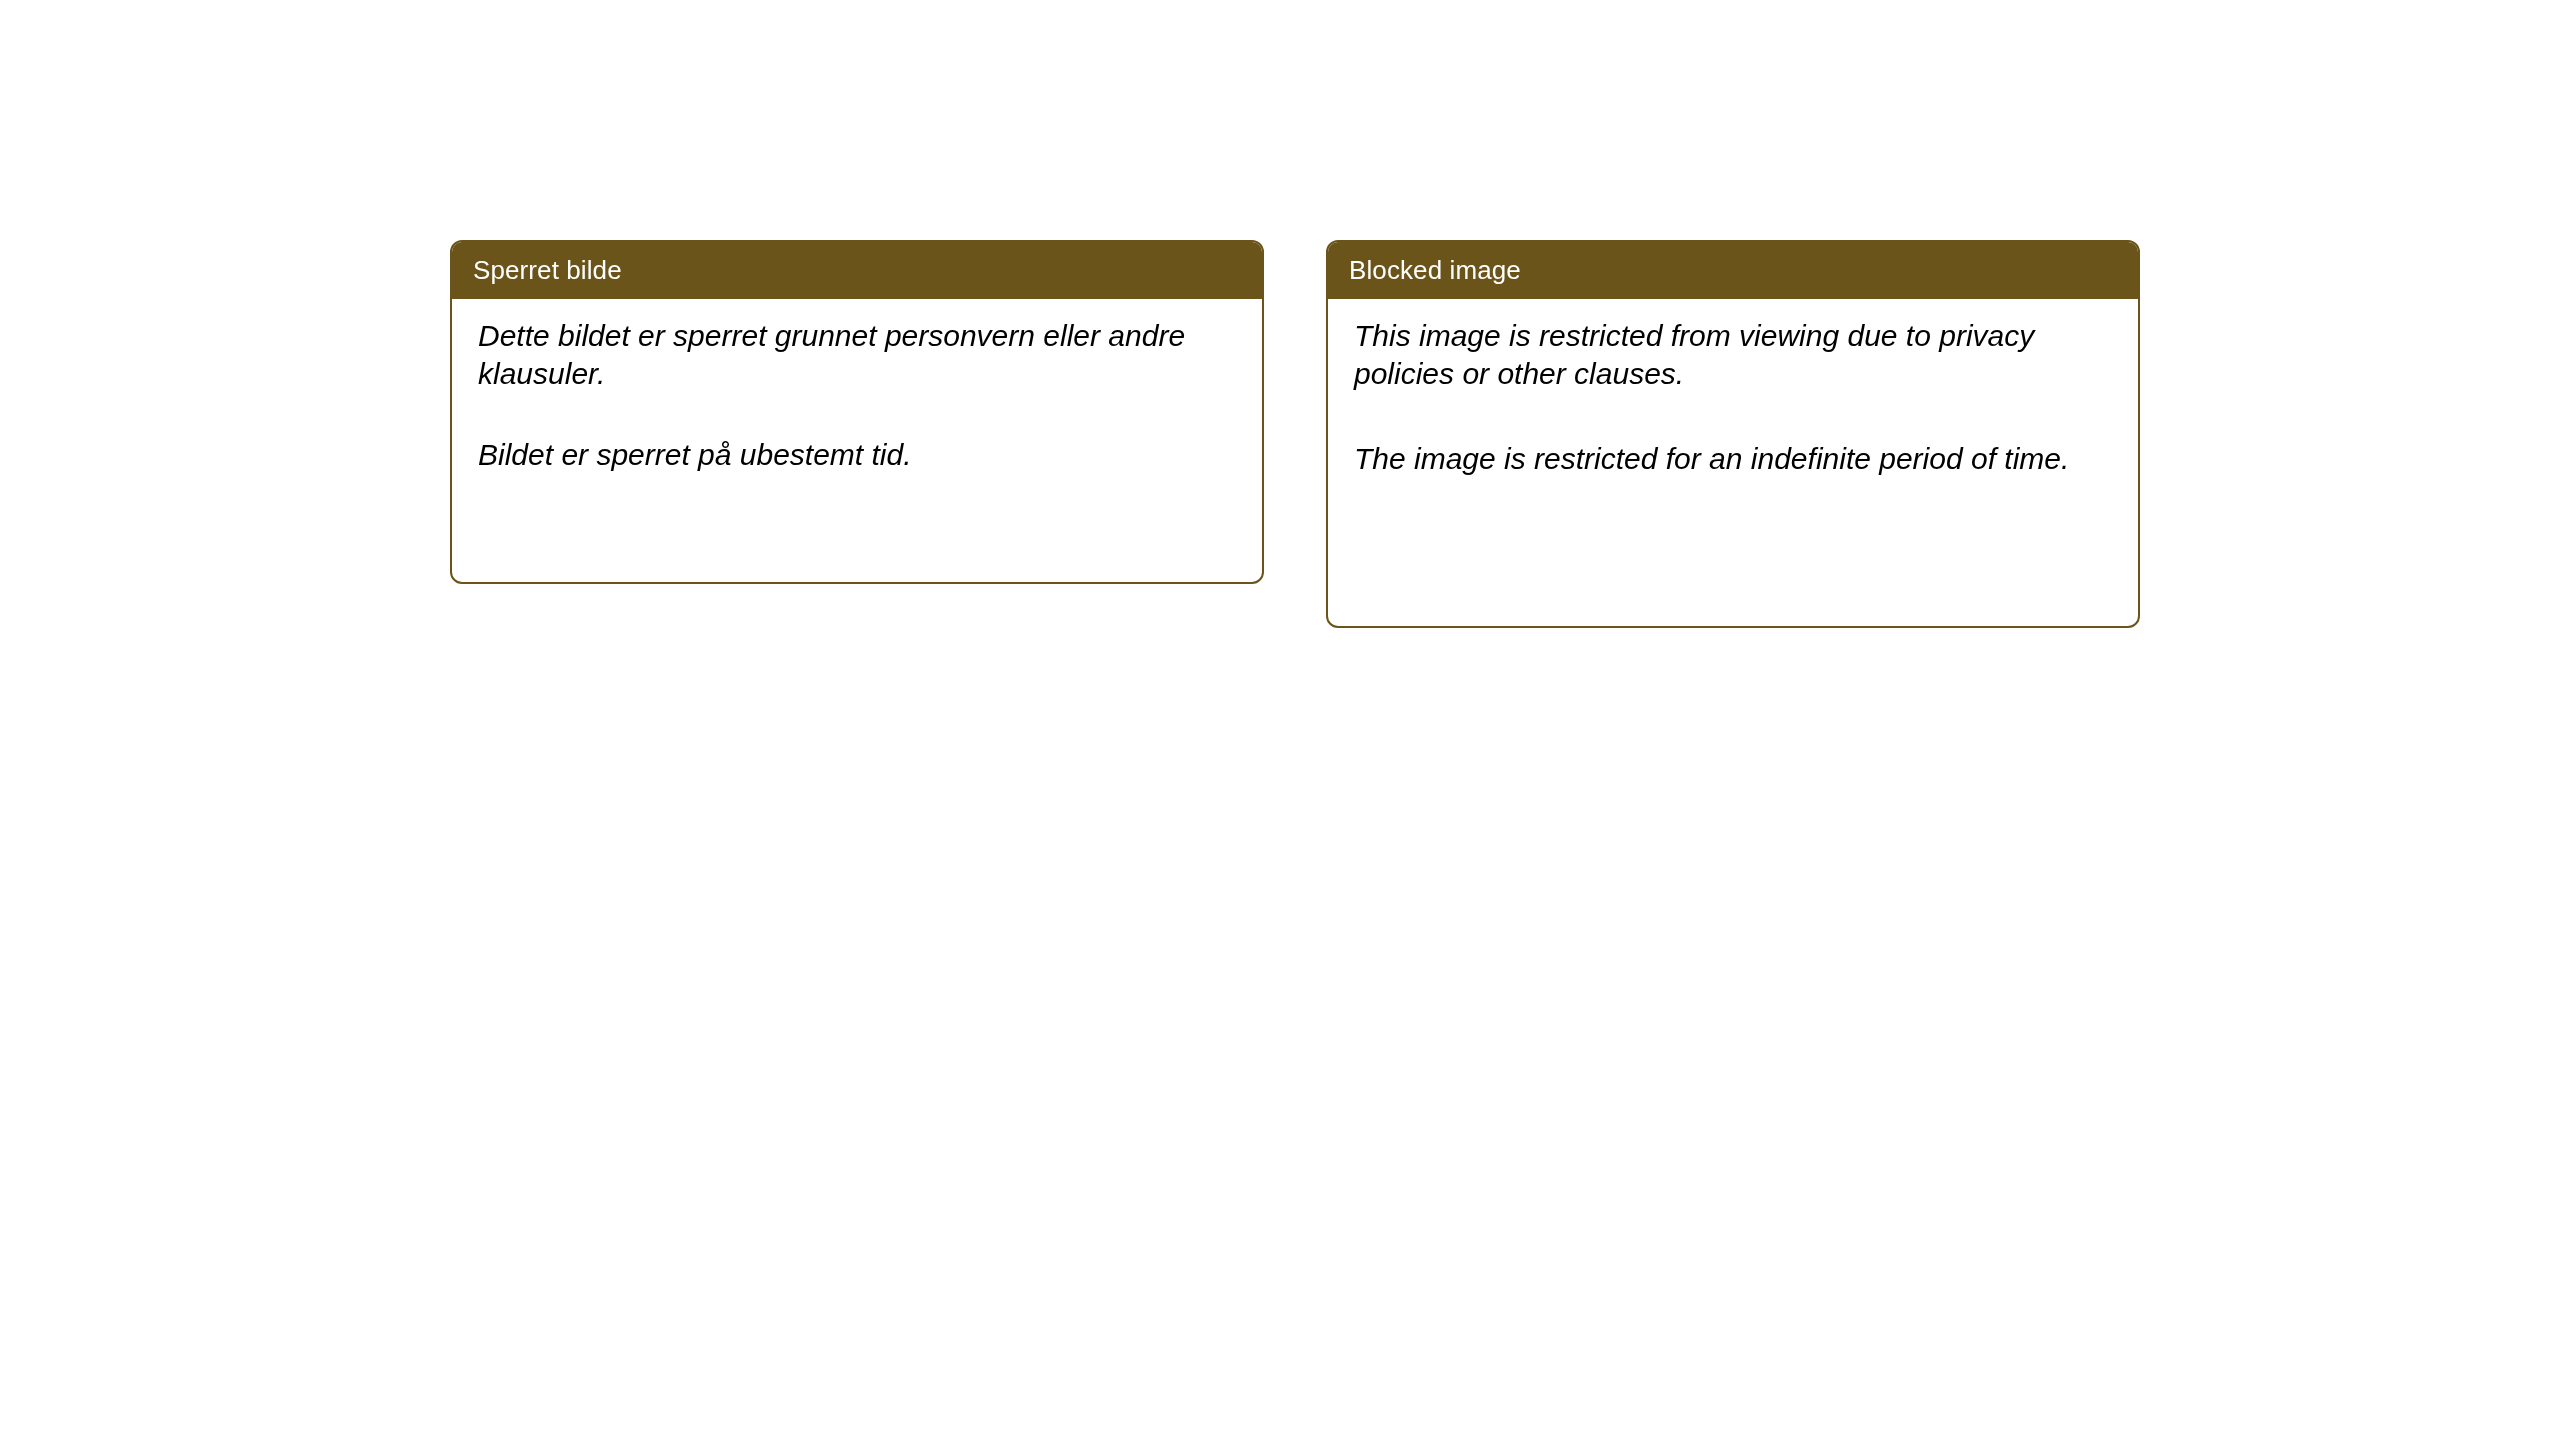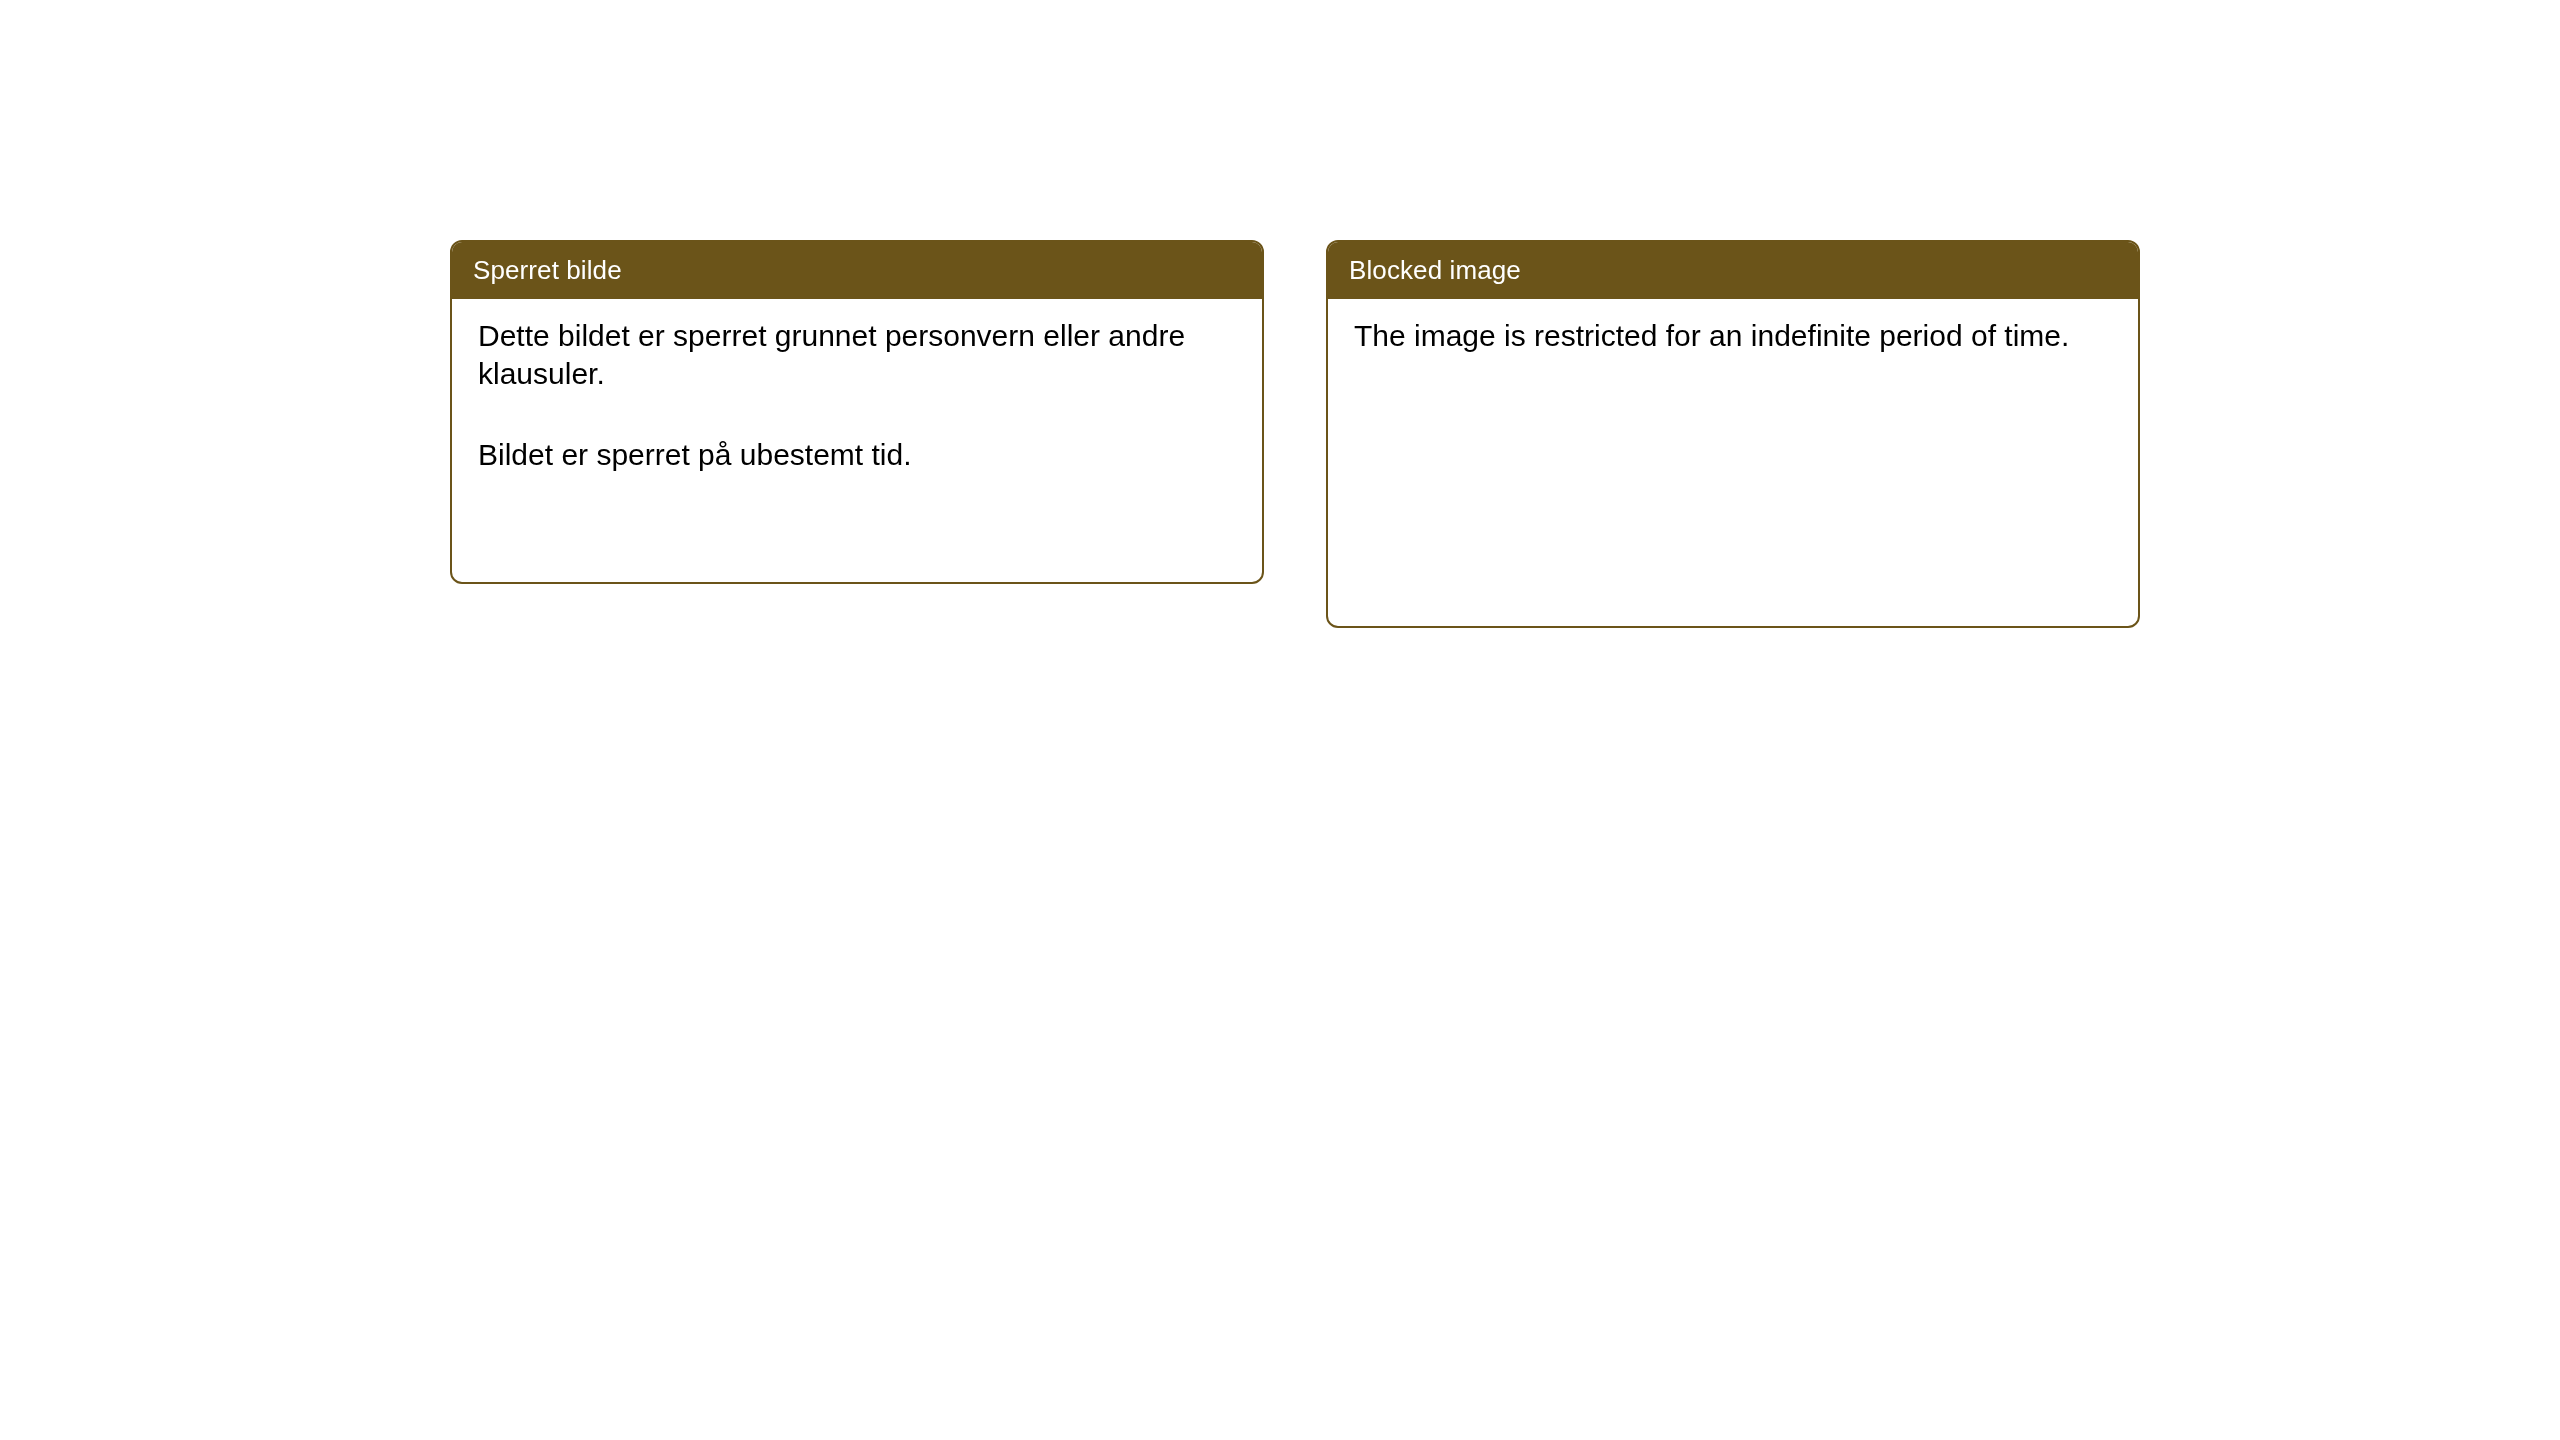--- a/index.html
+++ b/index.html
@@ -55,20 +55,21 @@
     line-height: 1;
     font-weight: normal;
     letter-spacing: 0.1px;
     white-space: nowrap;
   }
 
   .card-body {
     flex: 1 1 auto;
     padding: 18px 26px 20px 26px;
     color: #000000;
+    font-style: italic;
   }
 
   .body-paragraph {
     font-size: 30px;
     line-height: 1.27;
     color: #000000;
     margin: 0;
     white-space: pre-line;
   }
 
@@ -93,17 +94,18 @@
       <p class="body-paragraph">Dette bildet er sperret grunnet personvern eller andre klausuler.</p>
       <p class="body-paragraph">Bildet er sperret på ubestemt tid.</p>
     </div>
   </section>
 
   <section class="notice-card lang-en">
     <div class="card-header">
       <h2 class="card-header-title">Blocked image</h2>
     </div>
     <div class="card-body">
+      <p class="body-paragraph">This image is restricted from viewing due to privacy policies or other clauses.</p>
       <p class="body-paragraph">The image is restricted for an indefinite period of time.</p>
     </div>
   </section>
 
 </div>
 
 </body></html>

